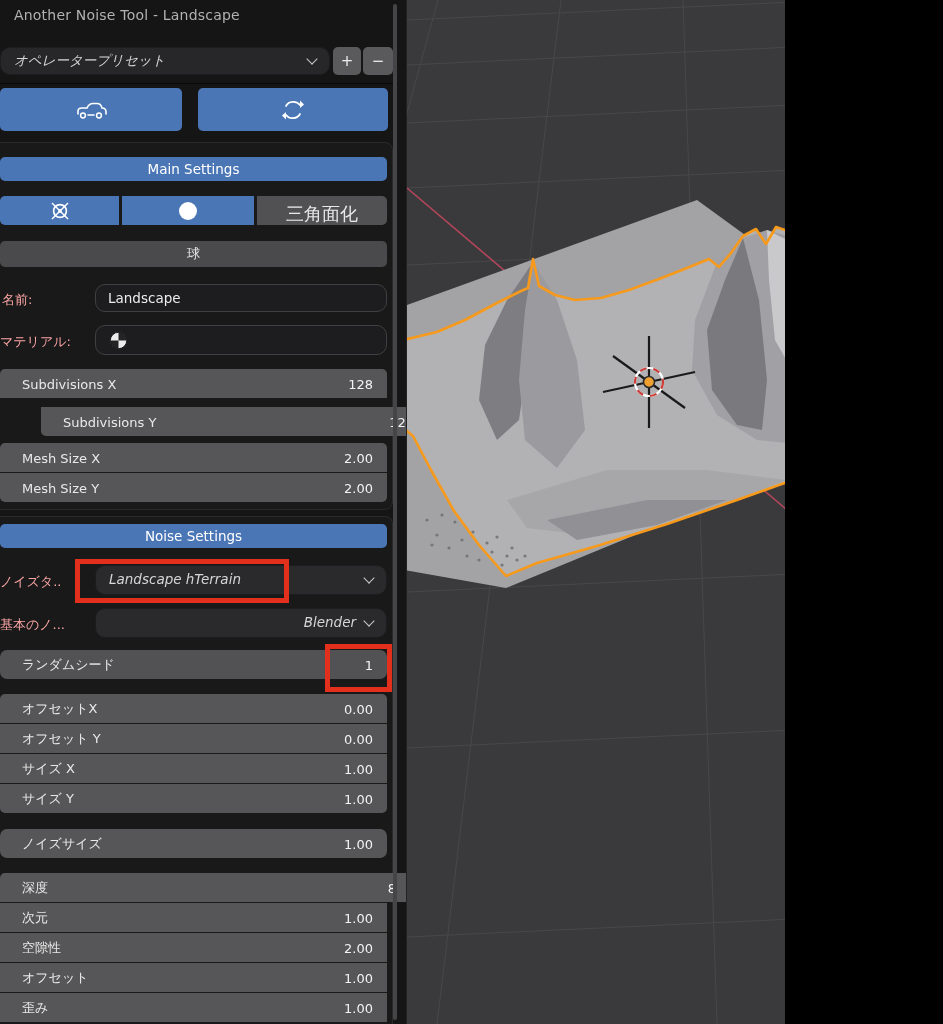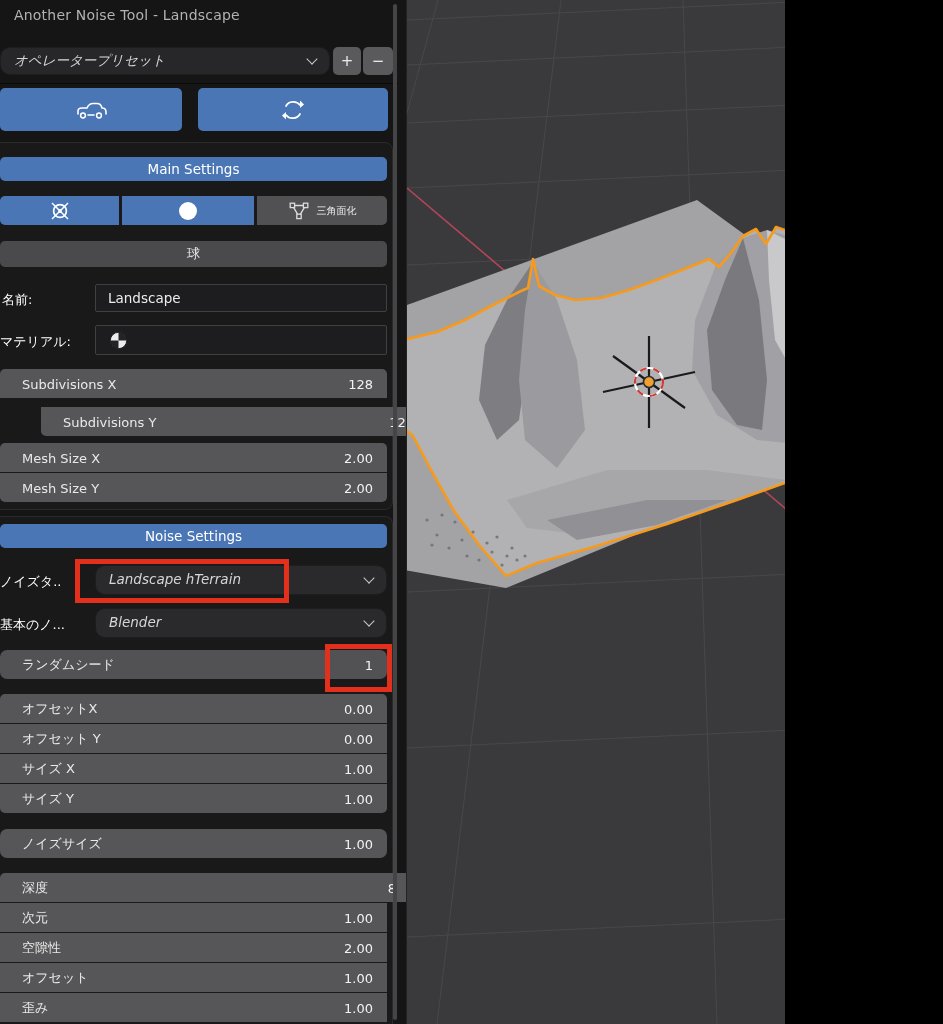--- a/index.html
+++ b/index.html
@@ -16,24 +16,24 @@
   .chev{position:absolute;right:13px;top:50%;width:7px;height:7px;margin-top:-6px;
         border-right:1.6px solid #c9c9c9;border-bottom:1.6px solid #c9c9c9;transform:rotate(45deg);}
   .sqbtn{position:absolute;background:#5a5a5c;border-radius:5px;color:#ececec;font-size:15px;
          display:flex;align-items:center;justify-content:center;}
   .blue-btn{position:absolute;background:#4a76b6;border-radius:5px;color:#fff;
             display:flex;align-items:center;justify-content:center;font-size:13.5px;}
   .gray-btn{position:absolute;background:#4a4a4c;border-radius:5px;color:#e2e2e2;
             display:flex;align-items:center;justify-content:center;font-size:13.5px;}
   .seg{position:absolute;display:flex;align-items:center;justify-content:center;}
   .seg.blue{background:#4a76b6;}
-  .seg.gray{background:#515153;color:#e8e8e8;font-size:10px;gap:7px;}
+  .seg.gray{background:#515153;color:#e8e8e8;font-size:18px;gap:7px;flex-direction:column;}
   .rL{border-radius:5px 0 0 5px;} .rR{border-radius:0 5px 5px 0;}
-  .free-label{position:absolute;color:#ffffff;font-size:13px;}
-  .text-input{position:absolute;background:#1d1d1f;border:1px solid #404042;border-radius:2px;
+  .free-label{position:absolute;color:#fca5a5;font-size:13px;}
+  .text-input{position:absolute;background:#1d1d1f;border:1px solid #404042;border-radius:10px;
               color:#ececec;font-size:13.5px;display:flex;align-items:center;padding:0 12px;box-sizing:border-box;gap:8px;}
   .srow{position:absolute;left:0;width:387px;height:29px;background:#565658;color:#e9e9e9;font-size:13px;}
   .srow .lab{position:absolute;left:22px;top:50%;transform:translateY(-50%);}
   .srow .val{position:absolute;right:14px;top:50%;transform:translateY(-50%);color:#f2f2f2;}
   .g-first{border-radius:5px 5px 0 0;} .g-mid{border-radius:0;} .g-last{border-radius:0 0 5px 5px;} .g-single{border-radius:7px;}
   .red-box{position:absolute;border:5px solid #e2301d;z-index:6;}
   .vscroll{position:absolute;left:393px;top:4px;width:4px;height:1016px;background:#454547;border-radius:2px;}
   
   .viewport{position:absolute;left:406px;top:0;width:537px;height:1024px;background:#3a3a3c;border-left:1px solid #232323;box-sizing:border-box;}
   .icon{display:block;}
@@ -149,21 +149,21 @@
       <span>Noise Settings</span>
     </div>
 
     <div class="free-label" style="left:0;top:573px;">ノイズタ..</div>
     <div class="dropdown" style="left:95px;top:565px;width:292px;height:30px;background:#2a2a2c;">
       <span>Landscape hTerrain</span>
       <span class="chev"></span>
     </div>
 
     <div class="free-label" style="left:0;top:616px;">基本のノ...</div>
-    <div class="dropdown" style="left:95px;top:608px;width:292px;height:30px;background:#2a2a2c;">
+    <div class="dropdown" style="left:95px;top:608px;width:292px;height:30px;background:#2a2a2c;justify-content:flex-end;">
       <span>Blender</span>
       <span class="chev"></span>
     </div>
 
     <div class="srow g-single" style="top:650px;background:#525254;">
       <span class="lab">ランダムシード</span>
       <span class="val">1</span>
     </div>
 
     <div class="srow g-first" style="top:694px;">

